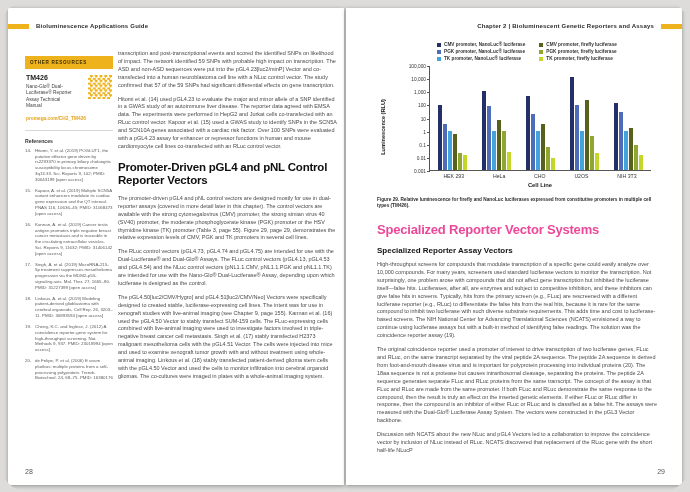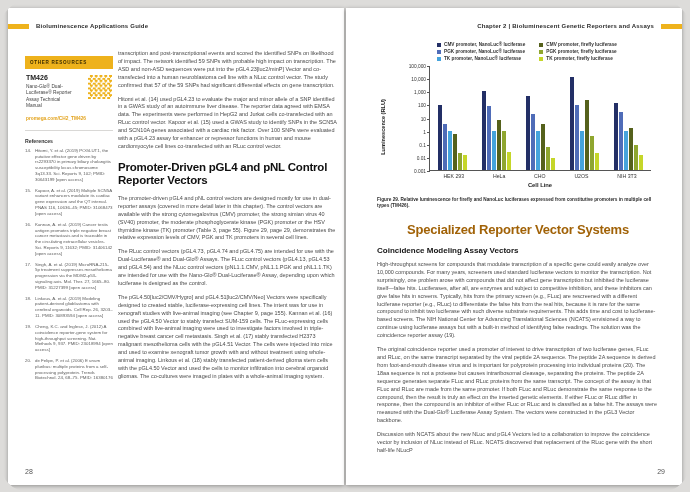--- a/index.html
+++ b/index.html
@@ -56,21 +56,21 @@
   .bar { width:4px; }
   .ytick { position:absolute; right:calc(100% + 4px); transform:translateY(-50%);
            font-size:4.8px; color:#333; white-space:nowrap; }
   .ytickmark { position:absolute; left:-3px; width:3px; height:1px; background:#555; }
   .ylabel { position:absolute; left:-46px; top:50%; transform:translate(-50%,-50%) rotate(-90deg);
             transform-origin:center; font-size:5.6px; font-weight:bold; color:#222; white-space:nowrap; }
   .xticks { display:flex; justify-content:space-around; width:222px; margin-top:2px; }
   .xtick { font-size:5.2px; color:#333; }
   .xlabel { width:222px; text-align:center; font-size:5.8px; font-weight:bold; color:#222; margin-top:3px; }
   .caption { font-size:4.7px; line-height:6px; font-weight:bold; color:#2c2c2c; margin-top:9px; }
-  .h1-right { font-size:13px; font-weight:bold; color:#a16207; margin:13px 0 9px 0; letter-spacing:-.2px;text-align:center; }
+  .h1-right { font-size:13px; font-weight:bold; color:#ec4899; margin:13px 0 9px 0; letter-spacing:-.2px; }
   .h3-right { font-size:8px; font-weight:bold; color:#151515; margin:0 0 6px 0; }
 </style>
 </head>
 <body>
 
 <div class="spread">
 
   <div class="page page-left">
     <div class="phead phead-l">
       <span class="accent-bar"></span>
@@ -244,21 +244,21 @@
               <div class="xtick">HeLa</div>
               <div class="xtick">CHO</div>
               <div class="xtick">U2OS</div>
               <div class="xtick">NIH 3T3</div>
             </div>
           <div class="xlabel">Cell Line</div>
         </div>
       </div>
       <div class="caption">Figure 29. Relative luminescence for firefly and NanoLuc luciferases expressed from constitutive promoters in multiple cell types (TM426).</div>
       <div class="h1-right">Specialized Reporter Vector Systems</div>
-      <div class="h3-right">Coincidence Modeling Assay Vectors</div>
+      <div class="h3-right">Specialized Reporter Assay Vectors</div>
       <div id="right-paras">
           <div class="para">High-throughput screens for compounds that modulate transcription of a specific gene could easily analyze over 10,000 compounds. For many years, screeners used standard luciferase vectors to monitor the transcription. Not surprisingly, one problem arose with compounds that did not affect gene transcription but inhibited the luciferase itself—false hits. Luciferases, after all, are enzymes and subject to competitive inhibition, and these inhibitors can give false hits in screens. Typically, hits from the primary screen (e.g., FLuc) are rescreened with a different luciferase reporter (e.g., RLuc) to differentiate the false hits from the real hits, because it is rare for the same compound to inhibit two luciferase with such diverse substrate requirements. This adds time and cost to luciferase-based screens. The NIH National Center for Advancing Translational Sciences (NCATS) envisioned a way to continue using luciferase assays but with a built-in method of identifying false readings. The solution was the coincidence reporter assay (19).</div>
           <div class="para">The original coincidence reporter used a promoter of interest to drive transcription of two luciferase genes, FLuc and RLuc, on the same transcript separated by the viral peptide 2A sequence. The peptide 2A sequence is derived from foot-and-mouth disease virus and is important for polyprotein processing into individual proteins (20). The 18aa sequence is not a protease but causes intraribosomal cleavage, separating the proteins. The peptide 2A sequence generates separate FLuc and RLuc proteins from the same transcript. The concept of the assay is that FLuc and RLuc are made from the same promoter. If both FLuc and RLuc demonstrate the same response to the compound, then the result is truly an effect on the inserted genetic elements. If either FLuc or RLuc differ in response, then the compound is an inhibitor of either FLuc or RLuc and is classified as a false hit. The assays were measured with the Dual-Glo® Luciferase Assay System. The vectors were constructed in the pGL3 Vector backbone.</div>
           <div class="para">Discussion with NCATS about the new NLuc and pGL4 Vectors led to a collaboration to improve the coincidence vector by inclusion of NLuc instead of RLuc. NCATS discovered that replacement of the RLuc gene with the short half-life NLucP</div>
         </div>
     </div>
 
     <div class="pnum pnum-r">29</div>
   </div>
 </div>

